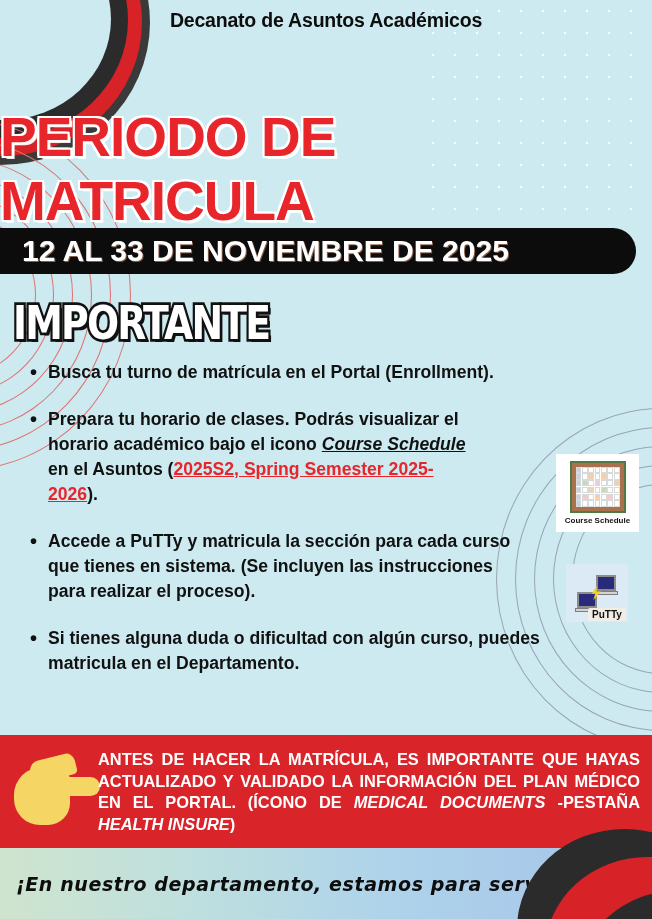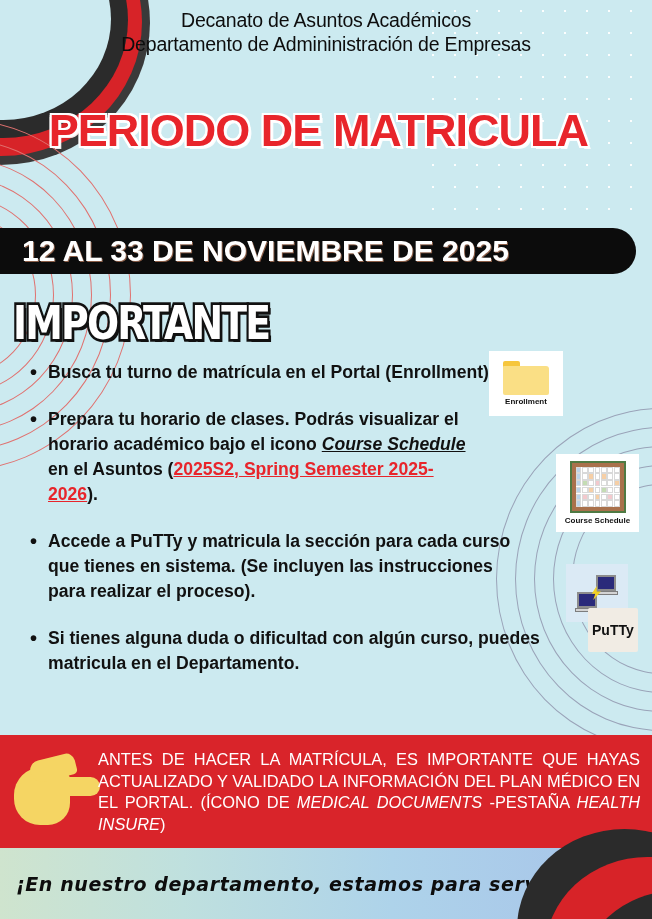--- a/index.html
+++ b/index.html
@@ -48,31 +48,31 @@
   .br-black1{right:-20px;bottom:-30px;width:215px;height:200px;background:#2b2b2b;}
   .br-red{   right:-38px;bottom:-48px;width:205px;height:190px;background:#d72328;}
   .br-black2{right:-60px;bottom:-70px;width:192px;height:178px;background:#2b2b2b;}
 
   
   .header{
     position:absolute;top:8px;left:0;width:652px;
     text-align:center;
   }
   .header div{
-    font-weight:normal;
+    font-weight:bold;
     font-size:19.5px;
     line-height:24px;
     color:#0d0d0d;
     letter-spacing:-0.2px;
   }
 
   
   .title1{
-    position:absolute;top:105px;left:0;width:588px;text-align:right;
-    font-size:45px;font-weight:bold;color:#e8252b;
+    position:absolute;top:105px;left:0;width:588px;text-align:left;
+    font-size:55px;font-weight:bold;color:#e8252b;
     letter-spacing:-1px;
     -webkit-text-stroke:0px;
     text-shadow:
        2px 0 #fff, -2px 0 #fff, 0 2px #fff, 0 -2px #fff,
        2px 2px #fff, -2px 2px #fff, 2px -2px #fff, -2px -2px #fff,
        3px 3px 0 rgba(255,255,255,.9);
   }
   .title2{
     position:absolute;top:163px;left:0;width:652px;text-align:center;
     font-size:31px;font-weight:bold;color:#e8252b;
@@ -138,22 +138,22 @@
   .ic-putty{left:566px;top:564px;width:62px;height:58px;background:#dbeaf5;}
 
   .icon-label{
     font-size:8px;font-weight:bold;color:#111;
     font-family:"Liberation Sans",sans-serif;
     margin-top:2px;white-space:nowrap;
   }
   .lbl-box{background:#fff;padding:1px 3px;border-radius:2px;}
   .lbl-putty{
     position:absolute;left:588px;top:608px;
-    background:#f1ece4;font-size:14px;font-weight:bold;color:#111;
-    padding:14px 4px;border-radius:2px;
+    background:#f1ece4;font-size:10px;font-weight:bold;color:#111;
+    padding:1px 4px;border-radius:2px;
   }
 
   .folder{
     width:46px;height:34px;position:relative;
   }
   .folder .tab{
     position:absolute;left:0;top:0;width:17px;height:6px;
     background:#f6c63c;border-radius:2px 2px 0 0;
   }
   .folder .body{
@@ -205,21 +205,21 @@
     position:absolute;left:16px;top:2px;width:46px;height:22px;
     background:#f5d563;border-radius:14px 12px 6px 16px;
     transform:rotate(-14deg);
   }
   .hand .finger{
     position:absolute;left:34px;top:22px;width:52px;height:19px;
     background:#f5d563;border-radius:0 10px 10px 0;
   }
   .redbar .msg{
     position:absolute;left:98px;top:14px;width:542px;
-    color:#fff;font-weight:normal;font-size:16.4px;line-height:21.5px;
+    color:#fff;font-weight:bold;font-size:16.4px;line-height:21.5px;
     text-align:justify;
   }
 
   
   .footer{
     position:absolute;left:0;top:848px;width:652px;height:71px;
     background:linear-gradient(90deg,#cfe4ce 0%,#bfe0de 28%,#aed3ea 60%,#a6c2e9 100%);
     display:flex;align-items:center;
   }
   .footer span{
@@ -255,21 +255,20 @@
   <div class="deco arcs-right">
     <i style="width:330px;height:340px"></i>
     <i style="width:292px;height:302px"></i>
     <i style="width:254px;height:264px"></i>
     <i style="width:216px;height:226px"></i>
     <i style="width:178px;height:188px"></i>
   </div>
 
   <div class="header">
     <div>Decanato de Asuntos Académicos</div>
-    <div>Departamento de Admininistración de Empresas</div>
   </div>
 
   <div class="title1">PERIODO DE MATRICULA</div>
 
   <div class="datebar">
     <span>12 AL 33 DE NOVIEMBRE DE 2025</span>
   </div>
 
   <div class="important">IMPORTANTE</div>
 
@@ -285,27 +284,20 @@
     <div class="bullet b3">
       <span class="dot">•</span>
       <span class="txt"><span>Accede a PuTTy y matricula la sección para cada curso que tienes en sistema.  (Se incluyen las instrucciones para realizar el proceso).</span></span>
     </div>
     <div class="bullet b4">
       <span class="dot">•</span>
       <span class="txt"><span>Si tienes alguna duda o dificultad con algún curso, puedes matricula en el Departamento.</span></span>
     </div>
   </div>
 
-  <div class="icon-card ic-enroll">
-    <div class="folder">
-      <div class="tab"></div>
-        <div class="body"></div>
-    </div>
-    <div class="icon-label">Enrollment</div>
-  </div>
 
   <div class="icon-card ic-course">
     <div class="calframe">
       <div class="calgrid">
         <div class="c-b"></div>
           <div></div>
           <div></div>
           <div></div>
           <div></div>
           <div></div>

